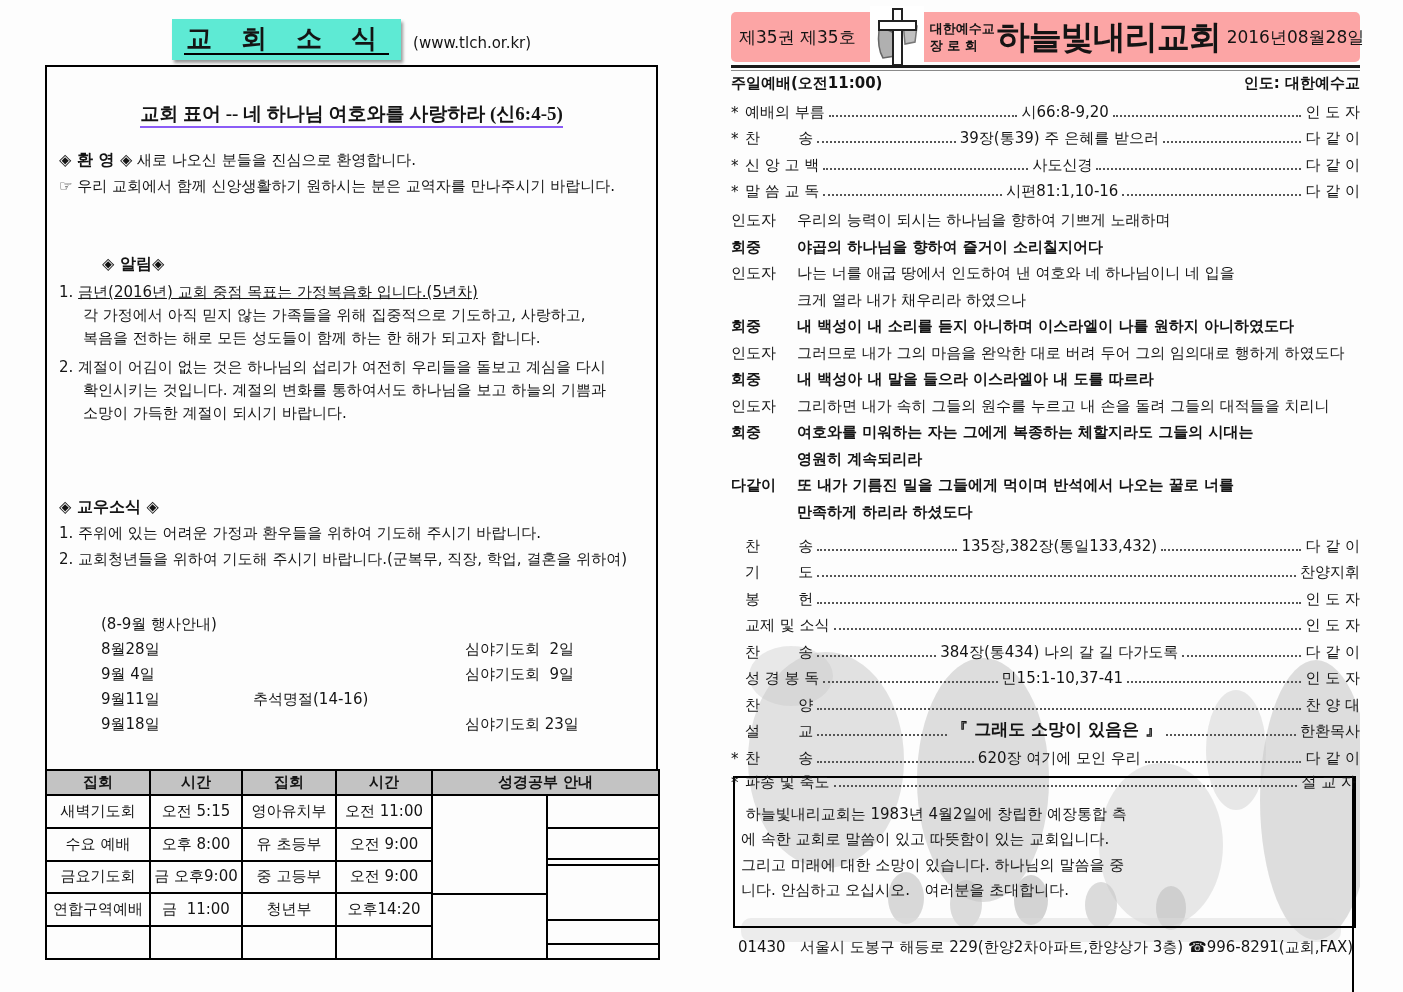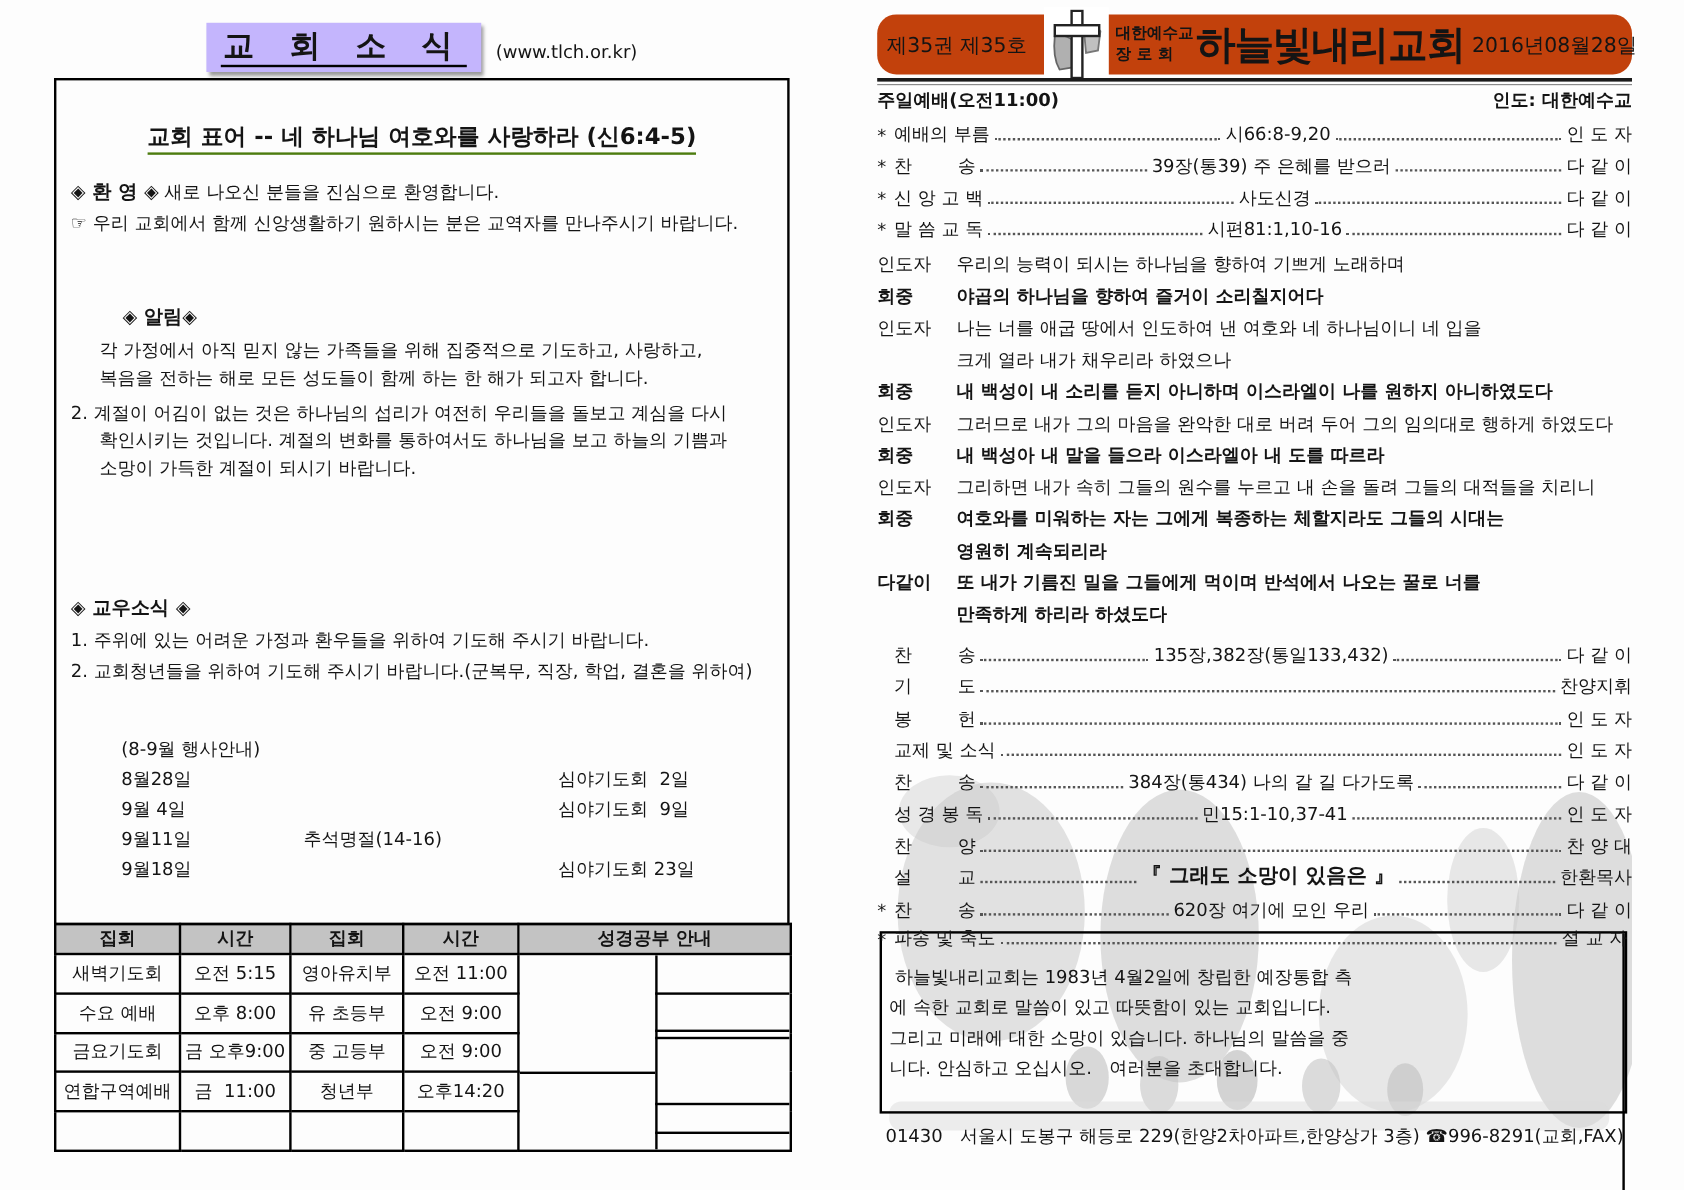--- a/index.html
+++ b/index.html
@@ -3,28 +3,28 @@
 <meta charset="utf-8">
 <style>
   * { margin:0; padding:0; box-sizing:border-box; }
   html,body { width:1403px; height:992px; }
   body { position:relative; background:#fdfdfd; color:#141414;
          font-family:"DejaVu Sans","Liberation Sans",sans-serif; overflow:hidden; }
 
   
   .page-left { position:absolute; left:45px; top:14px; width:613px; }
   .lp-titlebar { display:flex; justify-content:center; align-items:flex-end; gap:12px; height:46px; }
-  .lp-title { background:#c4b5fd; box-shadow:2px 3px 3px #9a9a9a; padding:2px 12px 4px; }
+  .lp-title { background:#5eead4; box-shadow:2px 3px 3px #9a9a9a; padding:2px 12px 4px; }
   .lp-title-inner { font-size:26px; font-weight:bold; letter-spacing:10px;
                     border-bottom:2px solid #000; padding:0 2px; white-space:pre; }
   .lp-site { font-size:15px; padding-bottom:8px; white-space:pre; }
 
   .lp-box { margin-top:5px; border:2px solid #000; height:706px; position:relative; font-size:15px; }
   .lp-motto { position:absolute; top:34px; width:100%; text-align:center; font-size:19px; font-weight:bold; }
-  .lp-motto span { border-bottom:2px solid #4d7c0f; padding-bottom:2px; white-space:pre; }
+  .lp-motto span { border-bottom:2px solid #8b5cf6; padding-bottom:2px; white-space:pre;font-family:Liberation Serif, serif; }
   .lp-block { position:absolute; left:12px; right:10px; }
   .lp-welcome { top:80px; line-height:26px; }
   .lp-head { font-weight:bold; font-size:16px; }
   .lp-line { white-space:pre; }
   .lp-notice { top:185px; line-height:23px; }
   .u { text-decoration:underline; }
   .ind { padding-left:24px; }
   .lp-friends { top:427px; line-height:26px; }
   .lp-events { top:545px; line-height:25px; padding-left:42px; }
   .ev-row { display:grid; grid-template-columns:152px 212px 1fr; }
@@ -38,21 +38,21 @@
   td.bible-cell { position:relative; padding:0; }
   .bc-v  { position:absolute; left:50%; top:0; bottom:0; width:2px; background:#000; }
   .bc-hl { position:absolute; left:0; width:50%; top:60%; height:2px; background:#000; }
   .bc-hr { position:absolute; right:0; width:50%; height:2px; background:#000; }
 
   
   .page-right { position:absolute; left:731px; top:12px; width:629px; }
   .page-right > div { position:relative; z-index:1; }
   .art { position:absolute; left:0; top:628px; width:629px; height:312px; z-index:0; pointer-events:none; }
 
-  .banner { height:50px; background:#c2410c; display:flex; align-items:center; border-radius:16px; }
+  .banner { height:50px; background:#fca5a5; display:flex; align-items:center; border-radius:5px; }
   .vol { font-size:17px; padding-left:8px; white-space:pre; }
   .logo { width:54px; height:62px; background:#fff; margin-left:14px; flex:none;
           display:flex; align-items:center; justify-content:center; }
   .denom { font-size:13px; font-weight:bold; margin-left:6px; line-height:17px; white-space:pre; }
   .church { font-size:33px; font-weight:bold; margin-left:2px; letter-spacing:-1px; white-space:nowrap; }
   .bdate { font-size:17px; margin-left:6px; white-space:pre; }
 
   .rule { margin-top:3px; height:6px; border-top:3px solid #1a1a1a; border-bottom:1px solid #8a8a8a; }
   .subhead { display:flex; justify-content:space-between; align-items:center; height:24px; font-size:15px; }
   .subhead .l { font-weight:600; }
@@ -98,20 +98,21 @@
       <span>교회 표어 -- 네 하나님 여호와를 사랑하라 (신6:4-5)</span>
     </div>
 
     <div class="lp-block lp-welcome">
       <div class="lp-line"><span class="lp-head">◈ 환 영 ◈</span><span> 새로 나오신 분들을 진심으로 환영합니다.</span></div>
       <div class="lp-line">☞ 우리 교회에서 함께 신앙생활하기 원하시는 분은 교역자를 만나주시기 바랍니다.</div>
     </div>
 
     <div class="lp-block lp-notice">
       <div class="lp-head lp-line" style="margin-bottom:6px;margin-left:43px;">◈ 알림◈</div>
+      <div class="lp-line"><span>1. </span><span class="u">금년(2016년) 교회 중점 목표는 가정복음화 입니다.(5년차)</span></div>
       <div class="lp-line ind">각 가정에서 아직 믿지 않는 가족들을 위해 집중적으로 기도하고, 사랑하고,</div>
       <div class="lp-line ind">복음을 전하는 해로 모든 성도들이 함께 하는 한 해가 되고자 합니다.</div>
       <div class="lp-line" style="margin-top:6px;">2. 계절이 어김이 없는 것은 하나님의 섭리가 여전히 우리들을 돌보고 계심을 다시</div>
       <div class="lp-line ind">확인시키는 것입니다. 계절의 변화를 통하여서도 하나님을 보고 하늘의 기쁨과</div>
       <div class="lp-line ind">소망이 가득한 계절이 되시기 바랍니다.</div>
     </div>
 
     <div class="lp-block lp-friends">
       <div class="lp-head lp-line">◈ 교우소식 ◈</div>
       <div class="lp-line">1. 주위에 있는 어려운 가정과 환우들을 위하여 기도해 주시기 바랍니다.</div>

